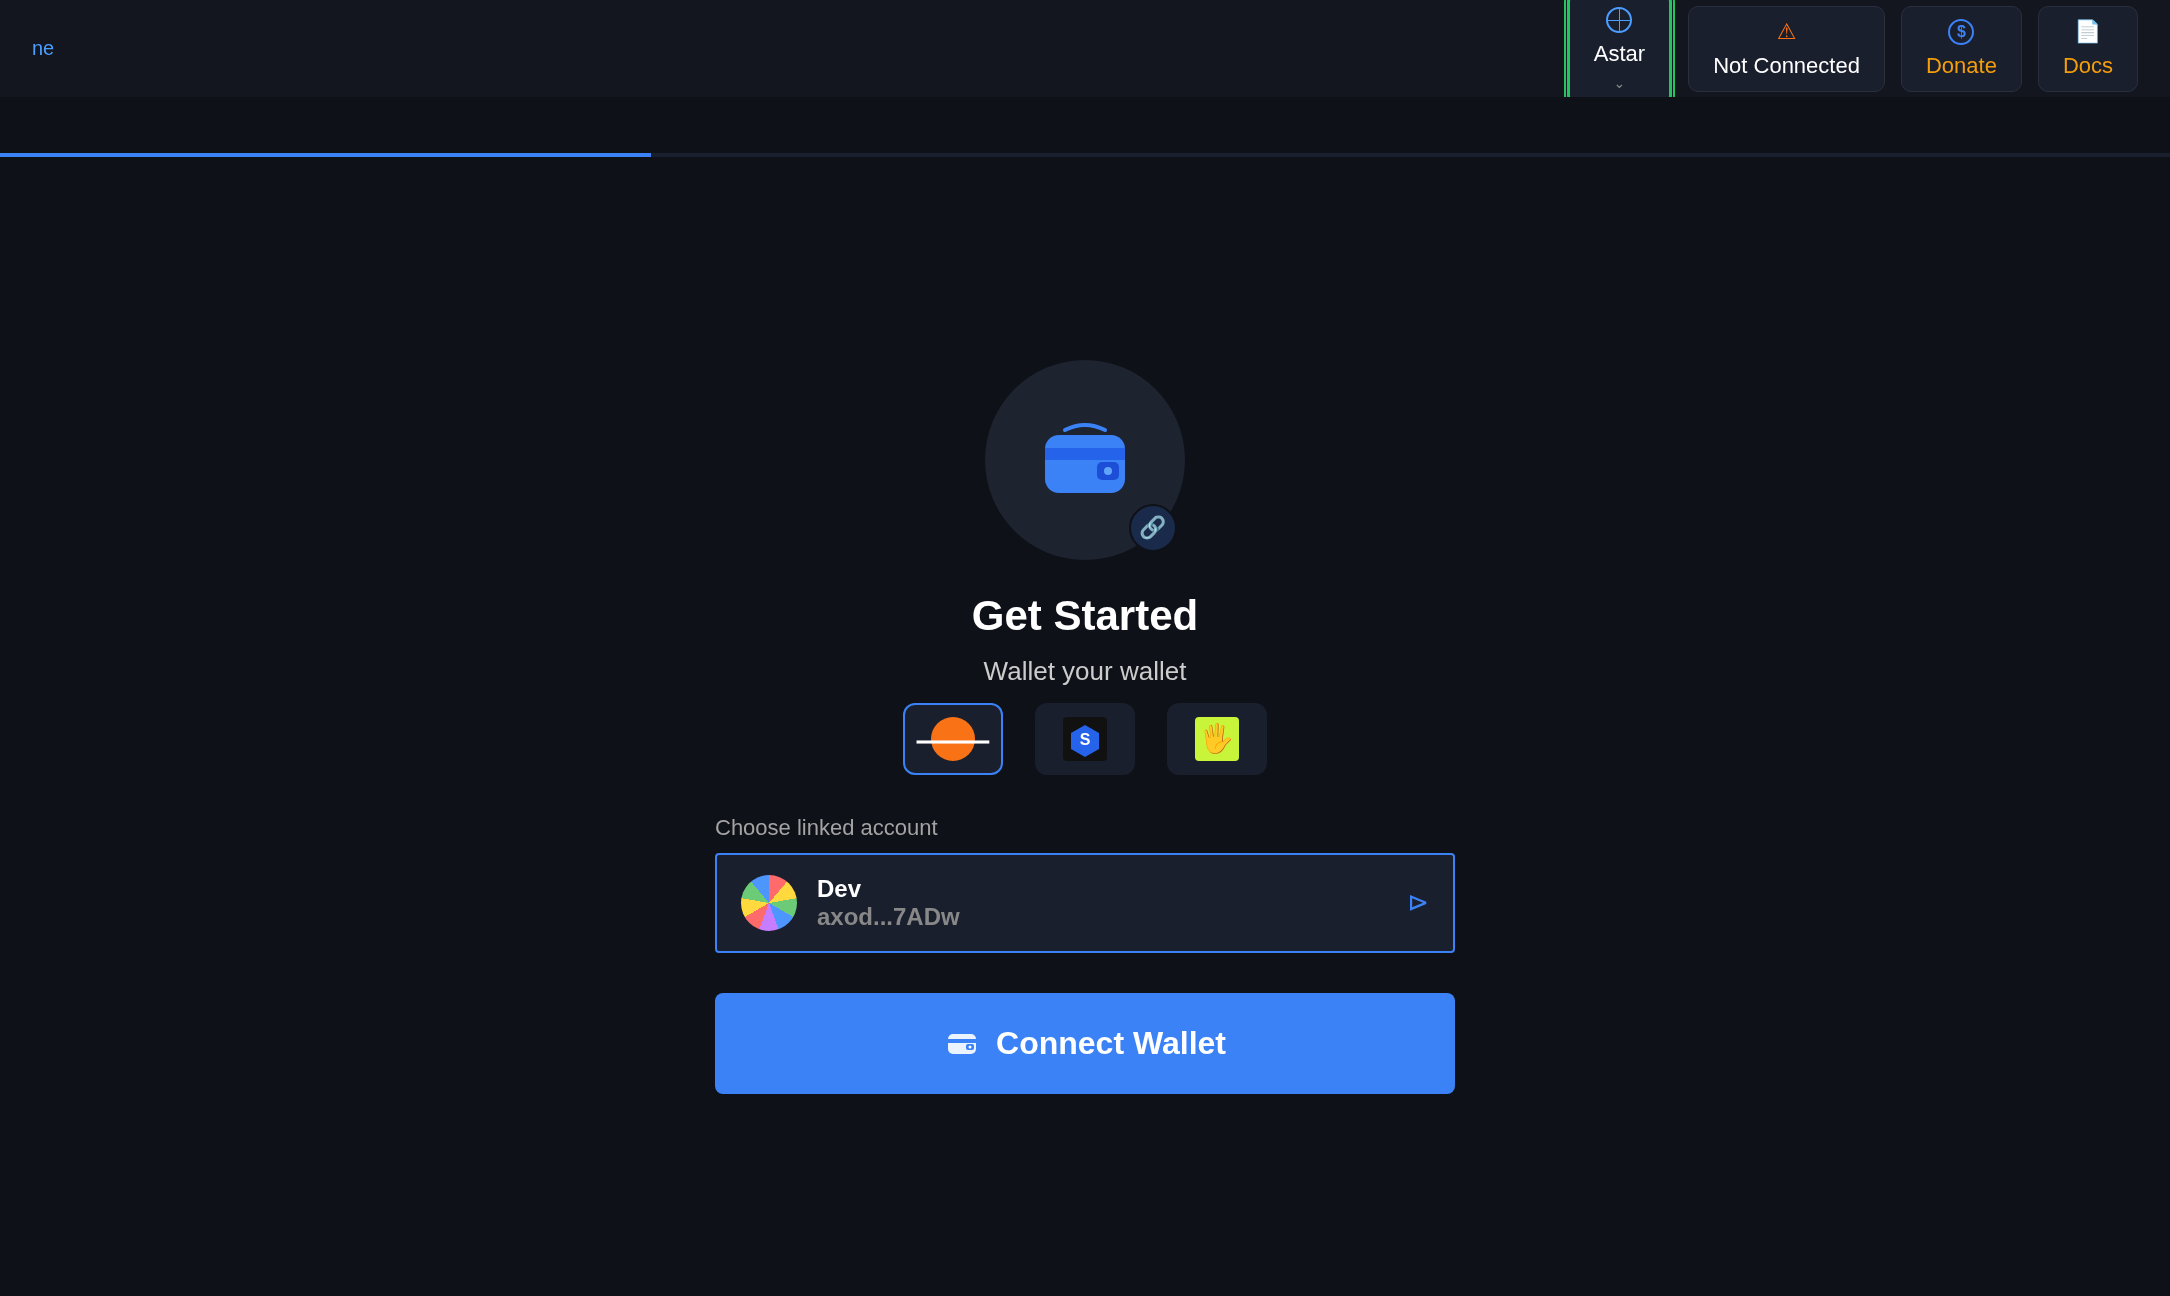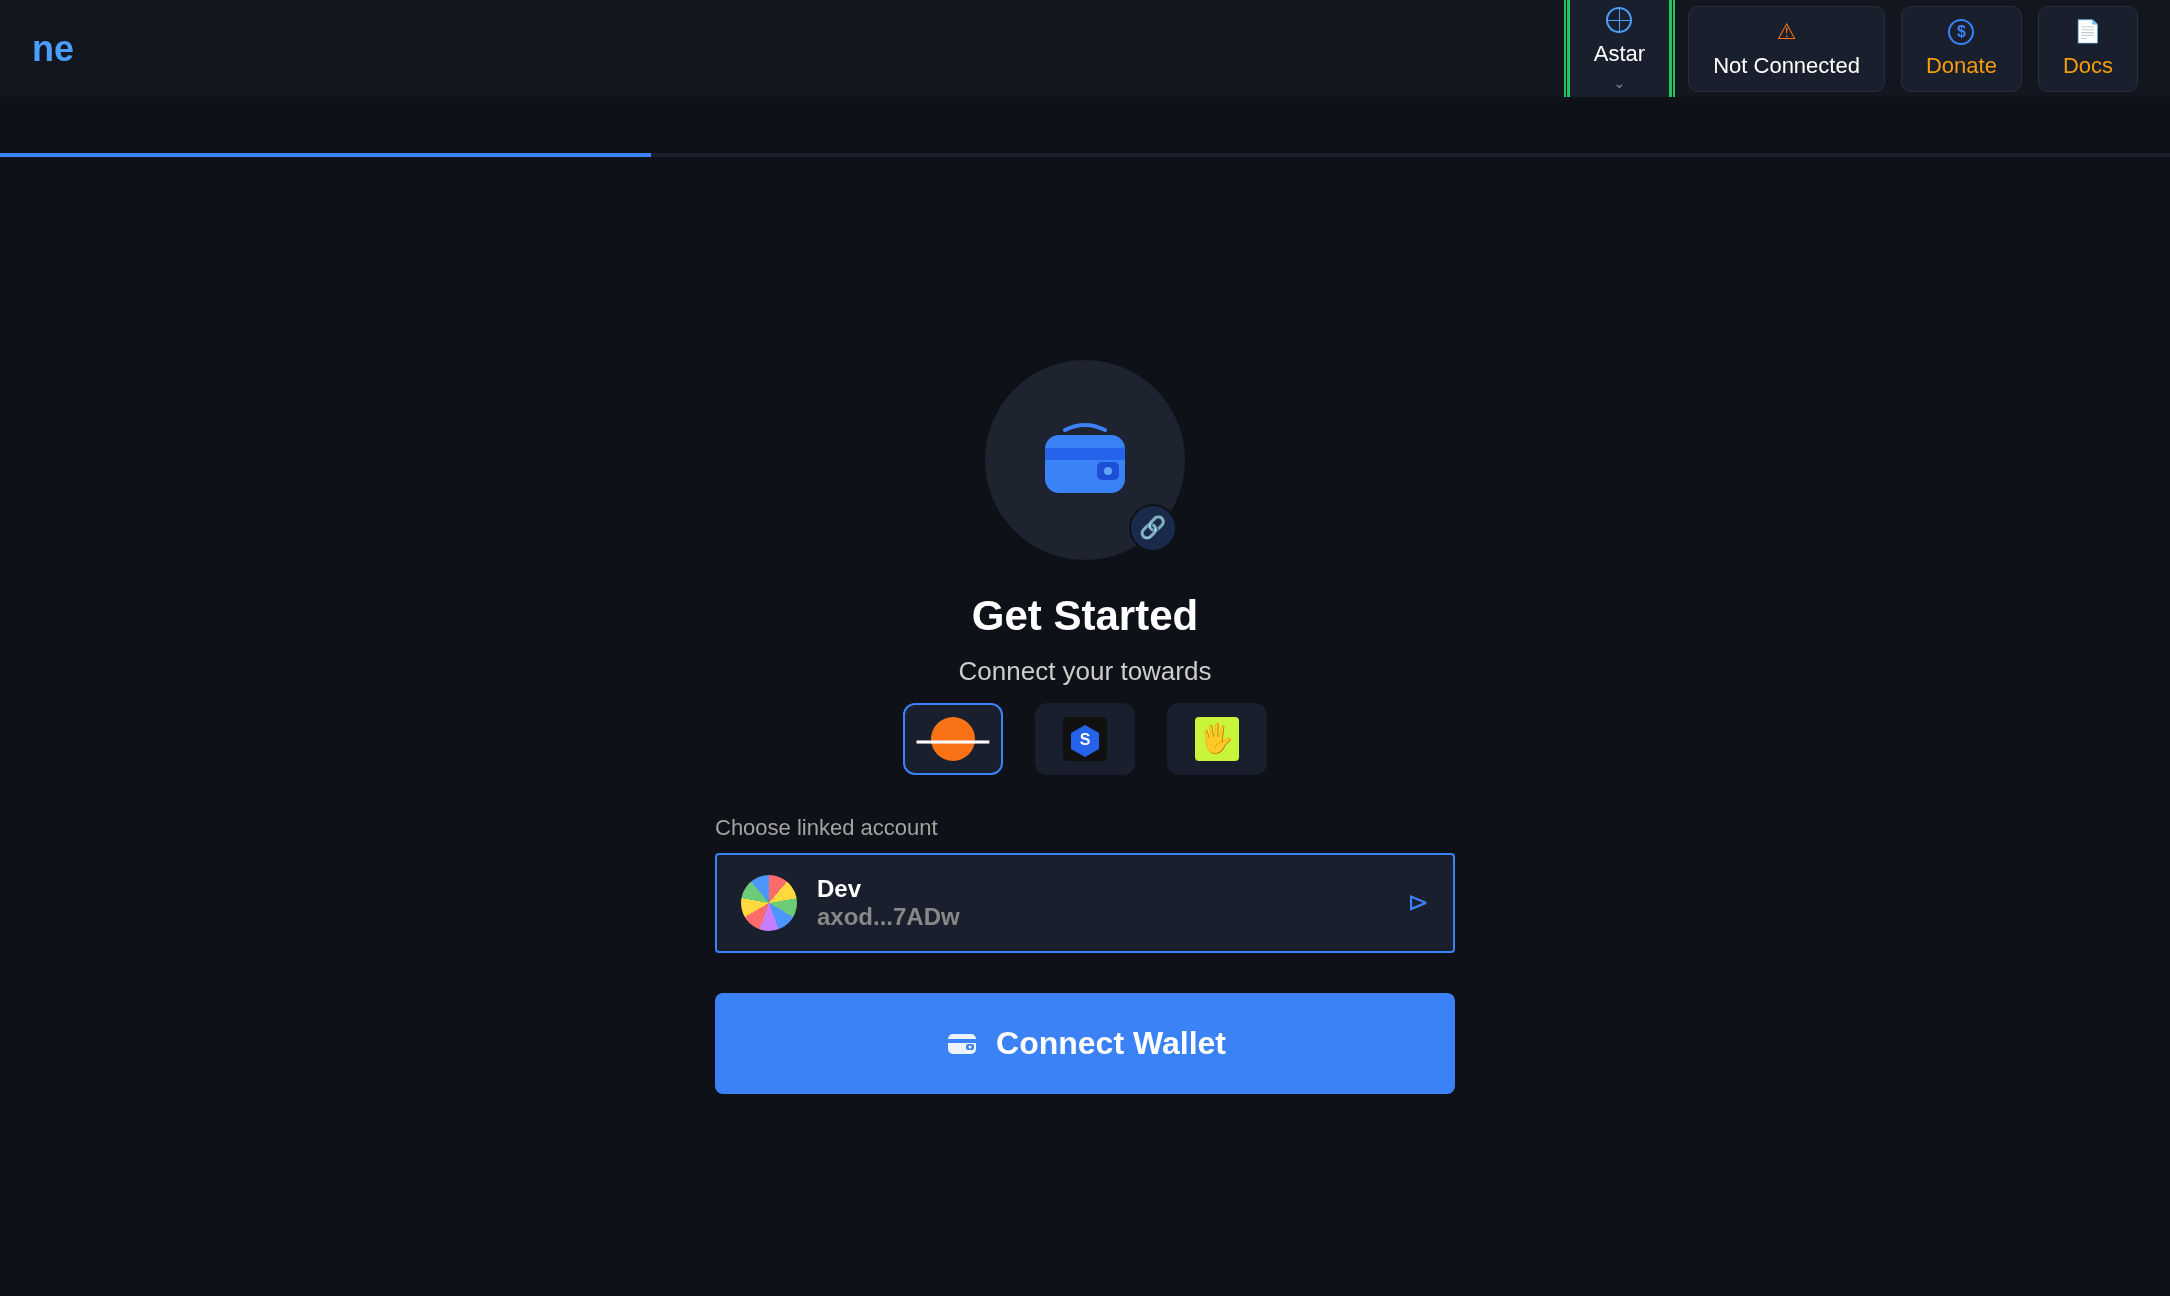--- a/index.html
+++ b/index.html
@@ -20,22 +20,22 @@
       left: 0;
       right: 0;
       height: 97px;
       background: #13161e;
       display: flex;
       align-items: center;
       padding: 0 32px;
     }
 
     .header-left {
-      font-size: 36px;
-      font-weight: 700;
+      font-size: 20px;
+      font-weight: 400;
       color: #4a9eff;
       margin-right: auto;
     }
 
     .header-right {
       display: flex;
       align-items: center;
       gap: 16px;
     }
 
@@ -435,21 +435,21 @@
           <circle cx="73" cy="61" r="4" fill="#60a5fa"></circle>
           <path d="M30 20 Q50 10 70 20" stroke="#3b82f6" stroke-width="4" fill="none" stroke-linecap="round"></path>
         </svg>
       </div>
       <div class="badge-circle">
         <span class="badge-icon">🔗</span>
       </div>
     </div>
 
     <h1 class="get-started-title">Get Started</h1>
-    <p class="subtitle">Connect your towards</p>
+    <p class="subtitle">Wallet your wallet</p>
 
     <div class="wallet-options">
 
       <div class="wallet-option active">
         <div class="wallet-p-icon">⸻</div>
       </div>
 
       <div class="wallet-option">
         <div class="wallet-s-icon">
           <svg width="36" height="36" viewBox="0 0 36 36" fill="none">

